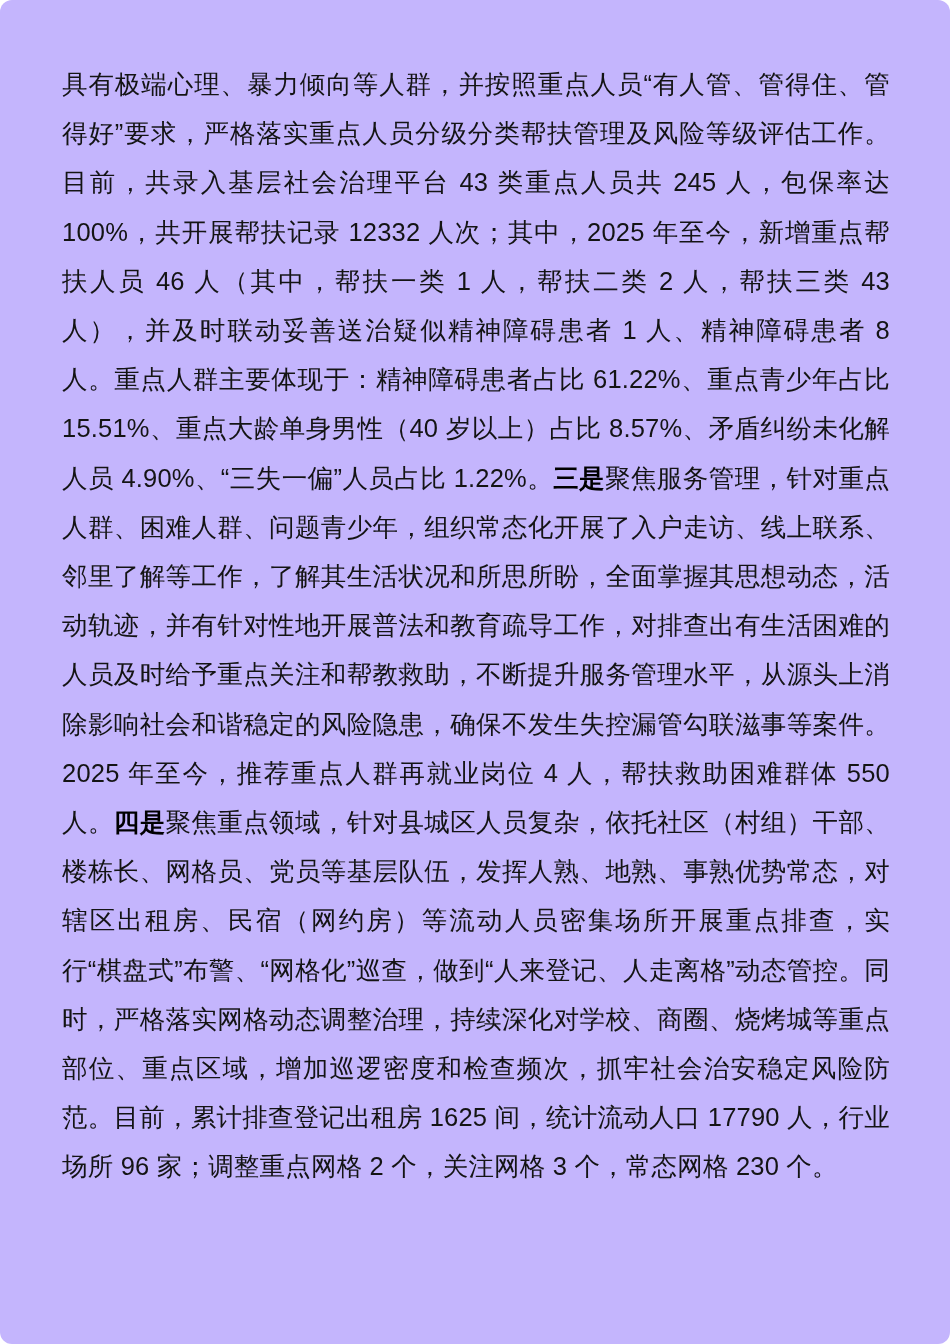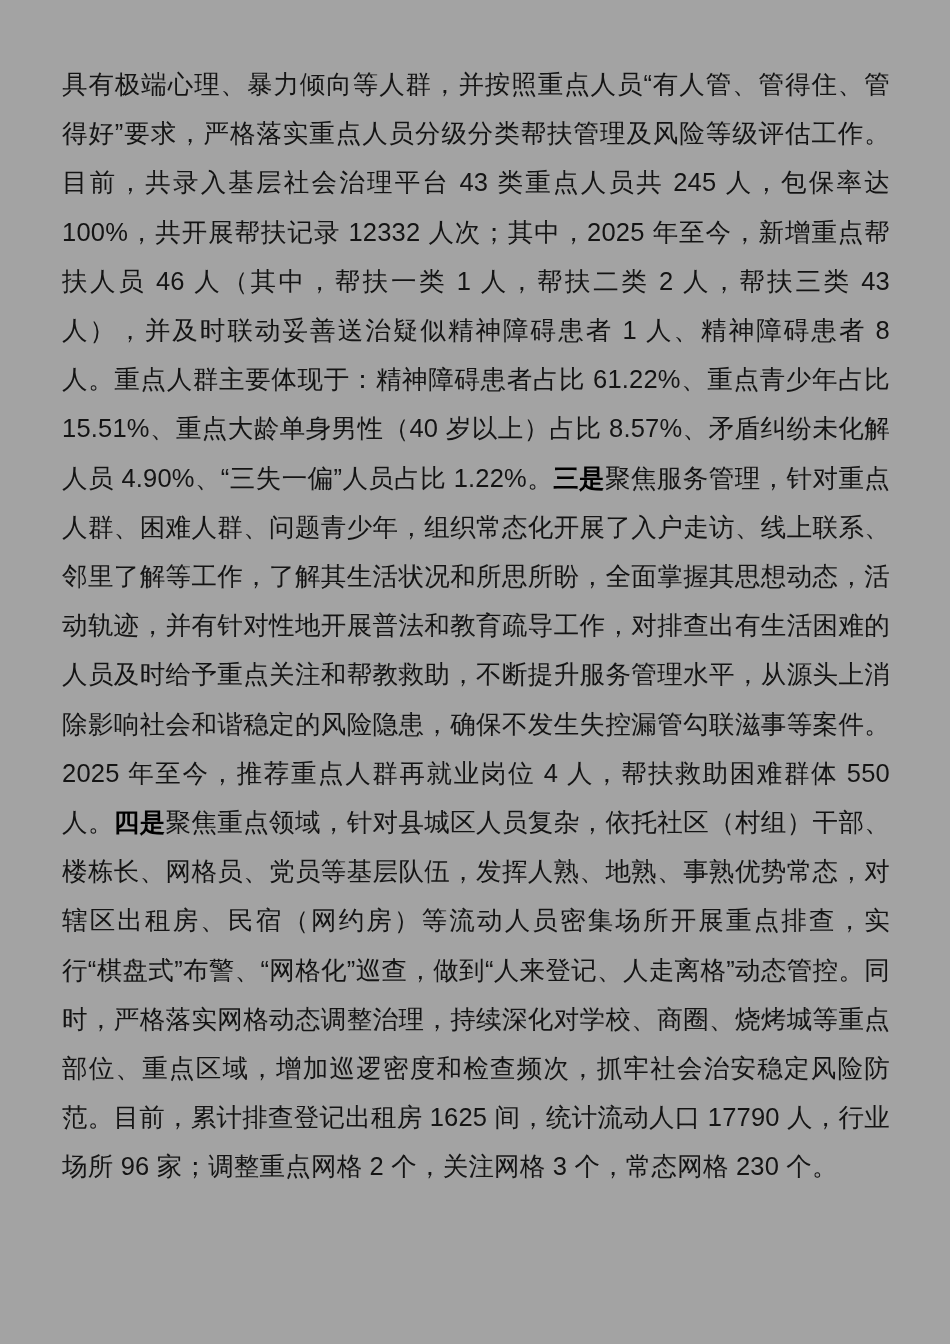--- a/index.html
+++ b/index.html
@@ -11,21 +11,22 @@
     width: 950px;
     height: 1344px;
     font-family: "Liberation Sans", sans-serif;
     color: #1a1a1a;
   }
   .page {
     box-sizing: border-box;
     width: 950px;
     height: 1344px;
     padding: 60px 60px 35px 62px;
-    background: #a3a3a3;
+    background: #c4b5fd;
+    border-radius: 12px;
   }
   .doc-body {
     font-size: 25.5px;
     line-height: 1.93;
     letter-spacing: 0.2px;
     text-align: justify;
     text-justify: inter-ideograph;
     color: #141414;
   }
   .doc-body p {

